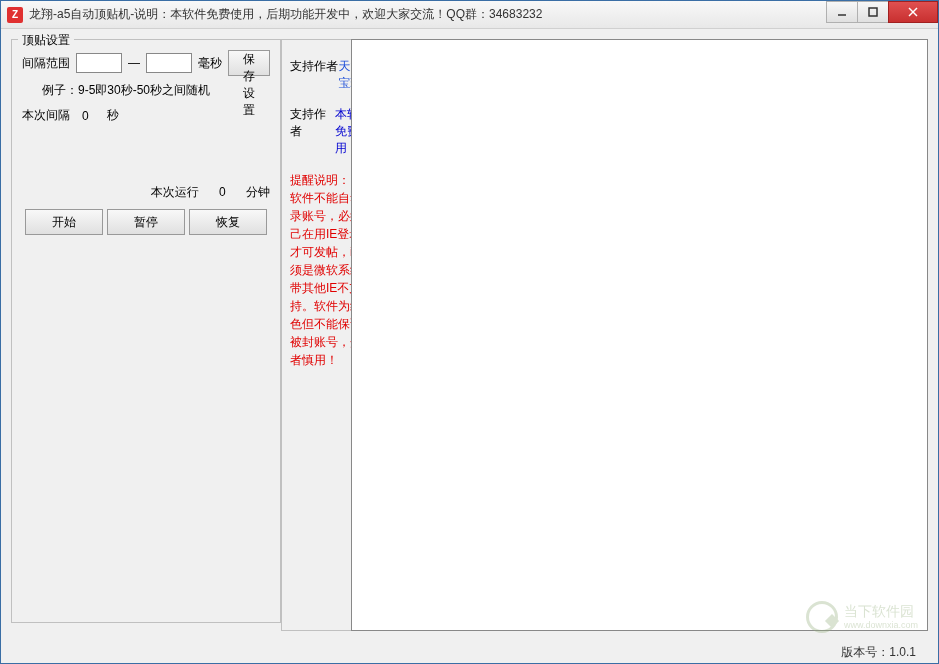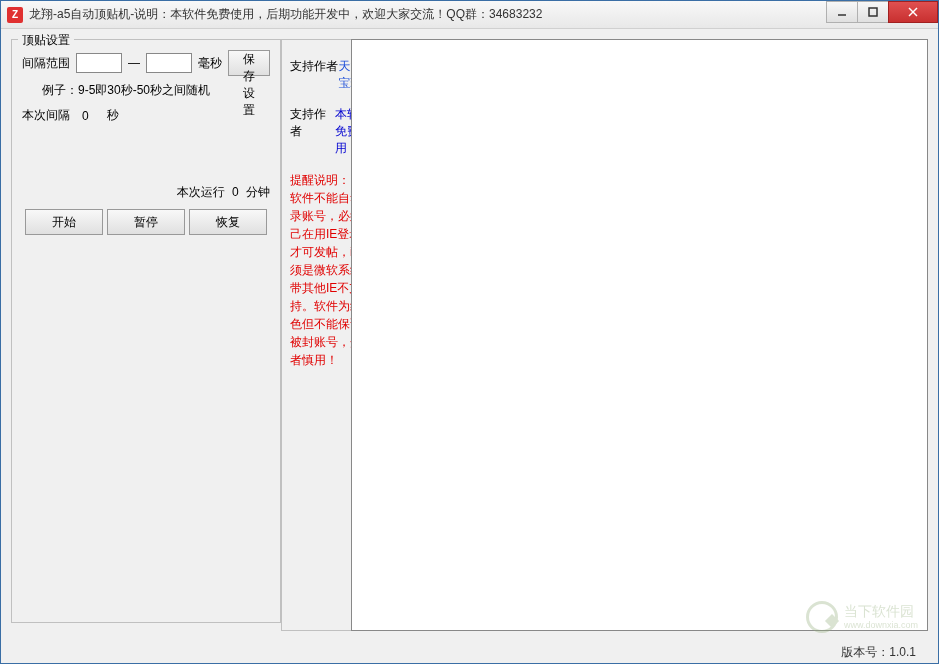--- a/index.html
+++ b/index.html
@@ -89,21 +89,21 @@
       padding: 0 14px;
       border: 1px solid #999;
       background: linear-gradient(to bottom, #f8f8f8, #e0e0e0);
       font-size: 12px;
       cursor: pointer;
     }
     
     .example { margin-left: 20px; margin-bottom: 8px; }
     .interval-row { margin-bottom: 14px; }
     .runtime-row { margin-top: 60px; text-align: right; margin-bottom: 8px; }
-    .runtime-row span { margin-left: 4px; }
+    .runtime-row span { margin-left: 17px; }
     .action-row { display: flex; justify-content: center; gap: 4px; }
     .action-row .btn { width: 78px; }
     
     .spacer { flex: 1; }
     
     .info-box {
       border: 1px solid #c0c0c0;
       padding: 18px 8px;
       min-height: 220px;
     }

